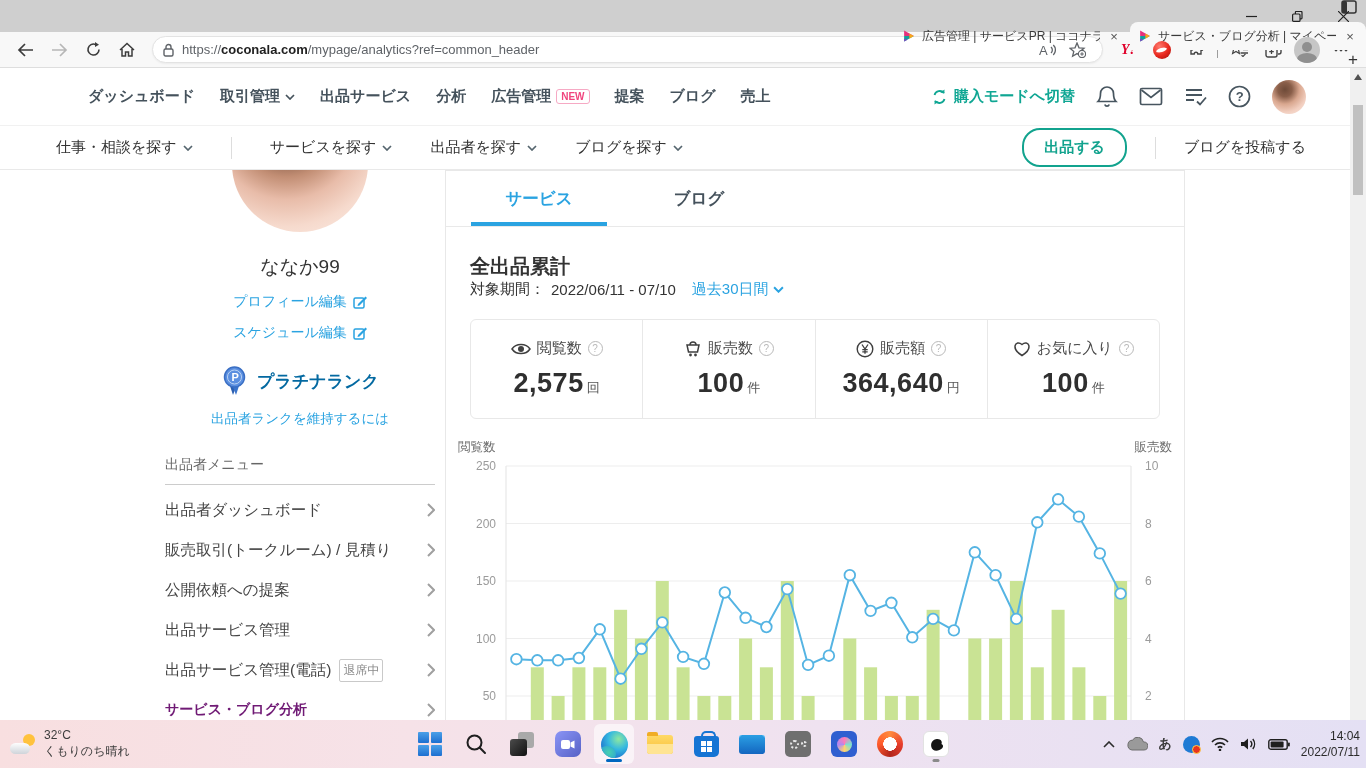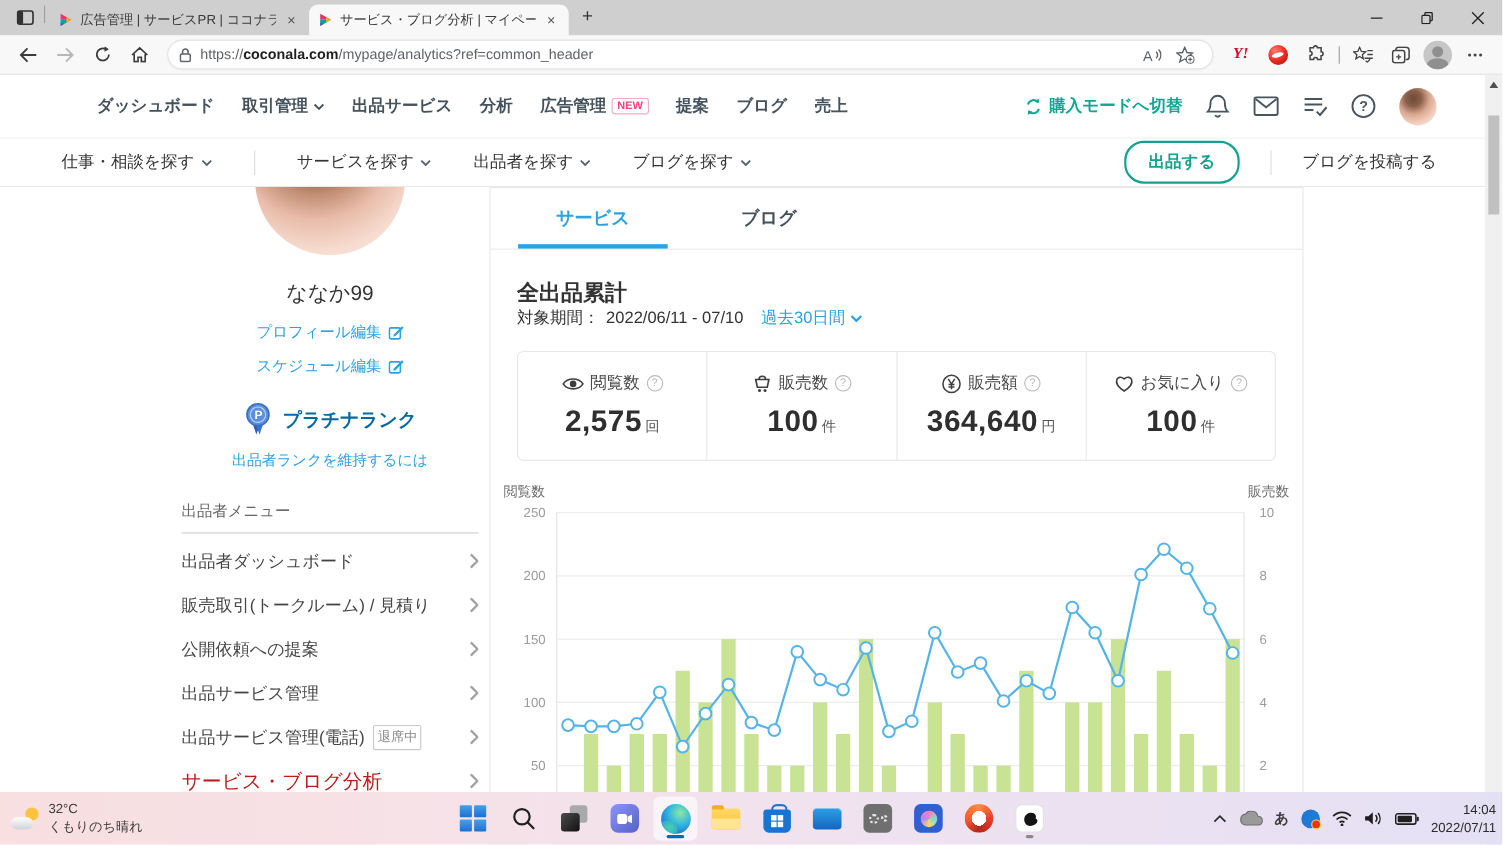--- a/index.html
+++ b/index.html
@@ -2,21 +2,21 @@
 <html><head>
 <meta charset="utf-8">
 <style>
   * { margin:0; padding:0; box-sizing:border-box; }
   html,body { width:1366px; height:768px; overflow:hidden; }
   body { font-family:"Liberation Sans","DejaVu Sans",sans-serif; background:#fff; }
   #screen { position:relative; width:1366px; height:768px; overflow:hidden; background:#fff; }
   svg { display:block; font-family:inherit; }
 
   
-  .titlebar { height:32px; background:#cfcfcf; display:flex; align-items:center; position:relative; }
+  .titlebar { height:32px; background:#cfcfcf; display:flex; align-items:flex-end; position:relative;flex-direction:column; }
   .vtab-btn { width:30px; height:26px; margin:0 2px 1px 8px; display:flex; align-items:center; justify-content:center; border-radius:6px; }
   .tb-sep { width:1px; height:16px; background:#9d9d9d; margin:0 4px 7px 0; }
   #tabstrip { display:flex; align-items:flex-end; height:32px; }
   .btab { width:236px; height:28px; display:flex; align-items:center; padding:0 8px; font-size:12px; color:#3a3a3a; border-radius:8px 8px 0 0; position:relative; }
   .btab.active { background:#f8f8f8; }
   .btab:not(.active) .btab-t::after { content:""; }
   .btab-t { flex:1; margin:0 6px; white-space:nowrap; overflow:hidden; }
   .btab-x { width:16px; height:16px; border-radius:4px; display:flex; align-items:center; justify-content:center; font-size:13px; color:#555; }
   .newtab { width:26px; height:26px; margin:0 0 2px 4px; font-size:17px; color:#333; display:flex; align-items:center; justify-content:center; border-radius:6px; }
   .wincontrols { position:absolute; right:0; top:0; height:32px; display:flex; }
@@ -68,21 +68,21 @@
     background:radial-gradient(circle at 40% 22%, #5f4434 0%, #7c523f 20%, #c28e74 38%, #e8bca9 55%, #f6dacd 75%, #fceee7 100%); }
   .sb-name { text-align:center; font-size:19px; color:#333; margin-top:22px; }
   .sb-link { display:flex; justify-content:center; align-items:center; gap:6px; font-size:14px; color:#2aa3e1; margin-top:13px; }
   .rank-row { display:flex; justify-content:center; align-items:center; gap:9px; margin-top:24px; }
   .rank-label { font-size:17px; font-weight:bold; color:#0369a1; }
   .rank-link { text-align:center; font-size:13.5px; color:#2aa3e1; margin-top:14px; }
   .menu-title { font-size:14px; color:#666; margin-top:28px; padding-bottom:10px; border-bottom:1px solid #ccc; }
   .sm-row { height:40px; display:flex; align-items:center; justify-content:space-between; }
   .sm-left { display:flex; align-items:center; gap:8px; }
   .sm-label { font-size:15.5px; color:#444; }
-  .sm-row.active .sm-label { font-weight:normal; font-size:18px; color:#b91c1c; }
+  .sm-row.active .sm-label { font-weight:bold; font-size:14px; color:#701a75; }
   .sm-badge { font-style:normal; font-size:12px; color:#8a8a8a; border:1px solid #c9c9c9; border-radius:2px; padding:2px 3px; background:#fff; }
   .sm-new { font-size:12px; font-weight:bold; color:#f0457e; }
   .sm-col { display:flex; flex-direction:column; gap:1px; }
 
   
   .main { position:absolute; left:445px; top:170px; width:740px; border:1px solid #e8e8e8; background:#fff; padding-bottom:8px; }
   .mtabs { height:56px; display:flex; border-bottom:1px solid #e9e9e9; }
   .mtab { width:136px; display:flex; align-items:center; justify-content:center; font-size:16.5px; font-weight:bold; color:#45525c; border-bottom:4px solid transparent; padding-top:4px; }
   .mtab:first-child { margin-left:25px; }
   .mtab:nth-child(2) { margin-left:24px; }

